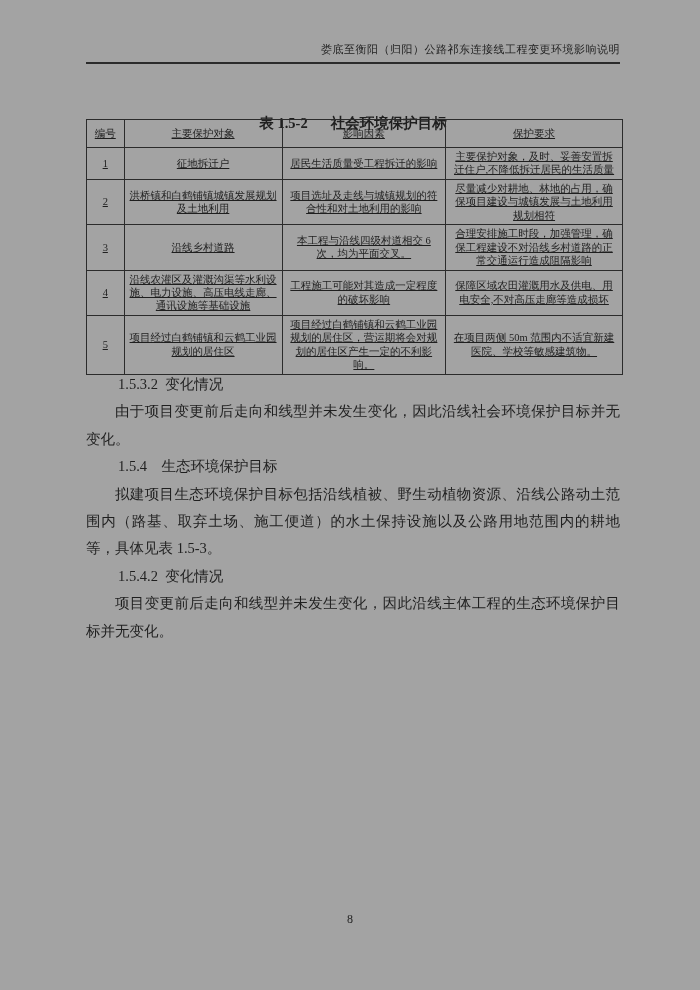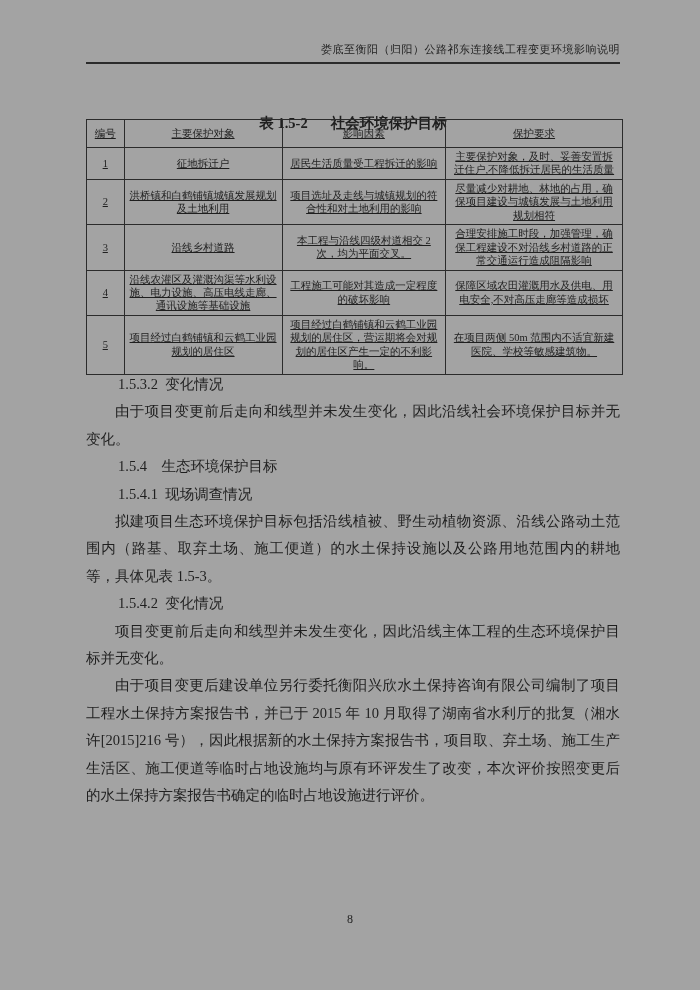--- a/index.html
+++ b/index.html
@@ -113,21 +113,21 @@
       </tr>
       <tr>
         <td>2</td>
         <td>洪桥镇和白鹤铺镇城镇发展规划及土地利用</td>
         <td>项目选址及走线与城镇规划的符合性和对土地利用的影响</td>
         <td>尽量减少对耕地、林地的占用，确保项目建设与城镇发展与土地利用规划相符</td>
       </tr>
       <tr>
         <td>3</td>
         <td>沿线乡村道路</td>
-        <td>本工程与沿线四级村道相交 2 次，均为平面交叉。</td>
+        <td>本工程与沿线四级村道相交 6 次，均为平面交叉。</td>
         <td>合理安排施工时段，加强管理，确保工程建设不对沿线乡村道路的正常交通运行造成阻隔影响</td>
       </tr>
       <tr>
         <td>4</td>
         <td>沿线农灌区及灌溉沟渠等水利设施、电力设施、高压电线走廊、通讯设施等基础设施</td>
         <td>工程施工可能对其造成一定程度的破坏影响</td>
         <td>保障区域农田灌溉用水及供电、用电安全,不对高压走廊等造成损坏</td>
       </tr>
       <tr>
         <td>5</td>
@@ -135,22 +135,20 @@
         <td>项目经过白鹤铺镇和云鹤工业园规划的居住区，营运期将会对规划的居住区产生一定的不利影响。</td>
         <td>在项目两侧 50m 范围内不适宜新建医院、学校等敏感建筑物。</td>
       </tr>
     </tbody>
   </table>
 
   <div class="body-text">
     <div class="heading">1.5.3.2  变化情况</div>
     <div class="para">由于项目变更前后走向和线型并未发生变化，因此沿线社会环境保护目标并无变化。</div>
     <div class="heading">1.5.4    生态环境保护目标</div>
-    <div class="heading">1.5.4.1  现场调查情况</div>
     <div class="para">拟建项目生态环境保护目标包括沿线植被、野生动植物资源、沿线公路动土范围内（路基、取弃土场、施工便道）的水土保持设施以及公路用地范围内的耕地等，具体见表 1.5-3。</div>
     <div class="heading">1.5.4.2  变化情况</div>
     <div class="para">项目变更前后走向和线型并未发生变化，因此沿线主体工程的生态环境保护目标并无变化。</div>
-    <div class="para">由于项目变更后建设单位另行委托衡阳兴欣水土保持咨询有限公司编制了项目工程水土保持方案报告书，并已于 2015 年 10 月取得了湖南省水利厅的批复（湘水许[2015]216 号），因此根据新的水土保持方案报告书，项目取、弃土场、施工生产生活区、施工便道等临时占地设施均与原有环评发生了改变，本次评价按照变更后的水土保持方案报告书确定的临时占地设施进行评价。</div>
   </div>
 
   <div class="page-number">8</div>
 
 </div>
 
 </body></html>

